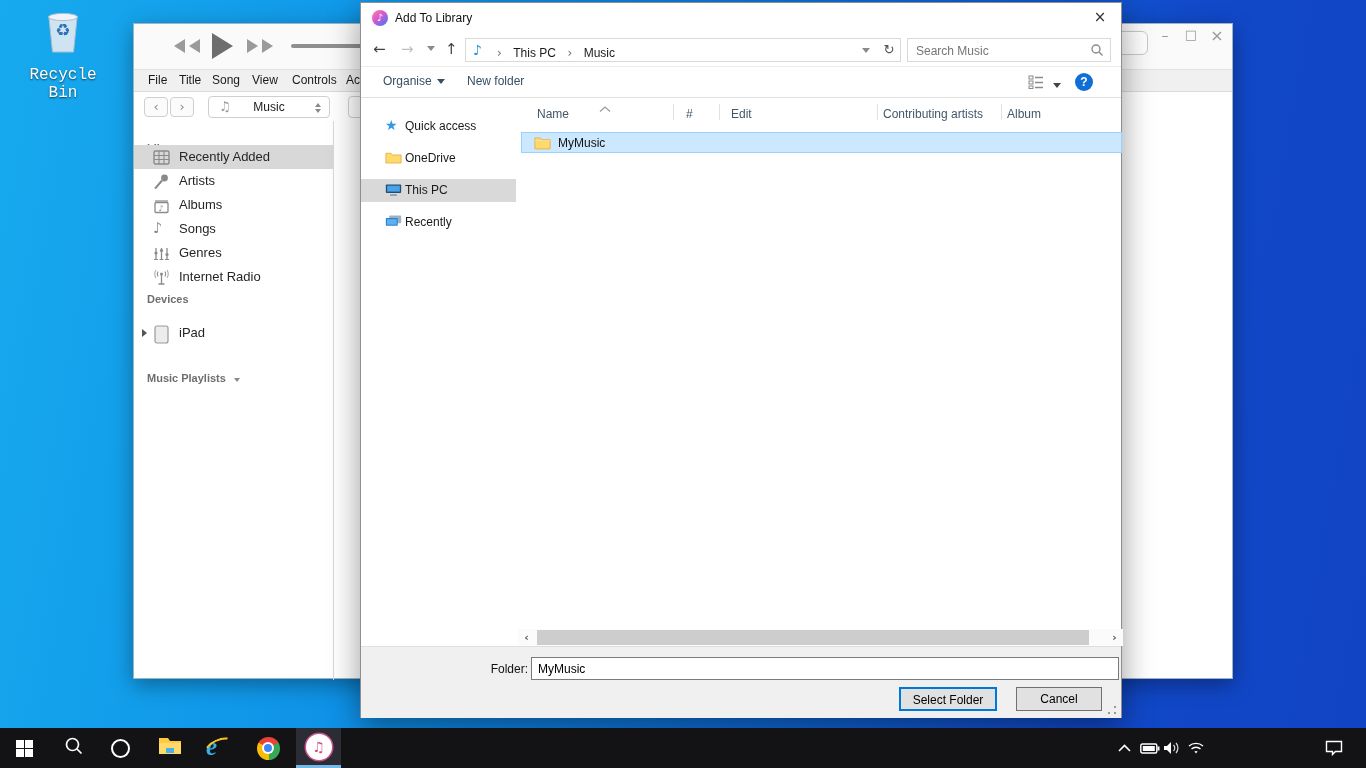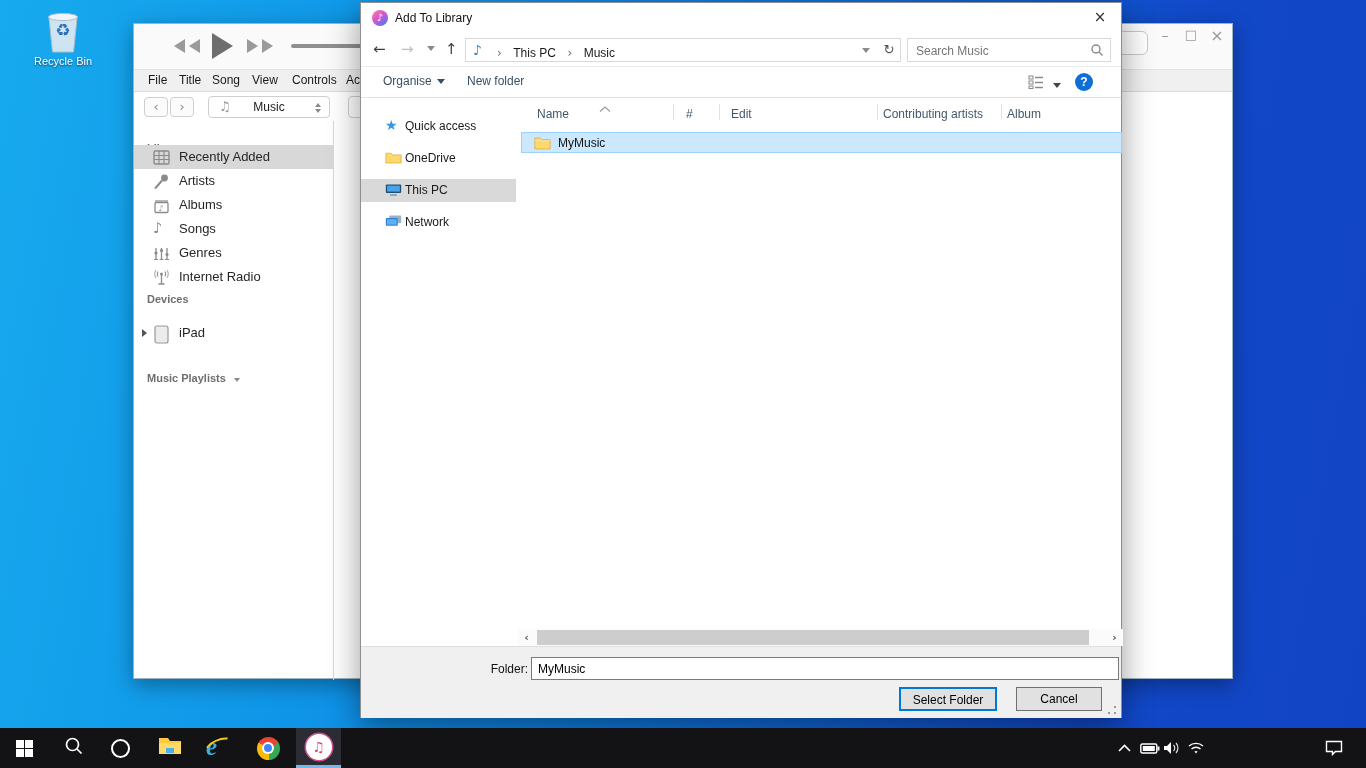--- a/index.html
+++ b/index.html
@@ -6,21 +6,21 @@
   body{width:1366px;height:768px;overflow:hidden;font-family:"Liberation Sans",sans-serif;-webkit-font-smoothing:antialiased;}
   .glyph{font-family:"DejaVu Sans","Liberation Sans",sans-serif;}
 
   
   #desktop{position:absolute;left:0;top:0;width:1366px;height:768px;
     background:linear-gradient(100deg,#17aaee 0%,#0f95e8 28%,#0e74dc 52%,#1149c9 80%,#1144c4 100%);}
 
   
   #recycle-bin{position:absolute;left:28px;top:8px;width:70px;text-align:center;cursor:default;}
   #recycle-bin .bin{width:40px;height:46px;margin:0 auto;position:relative;}
-  #recycle-bin .label{color:#fff;font-size:11px;margin-top:1px;text-shadow:0 1px 2px rgba(0,0,0,.65);}
+  #recycle-bin .label{color:#fff;font-size:16px;margin-top:12px;text-shadow:0 1px 2px rgba(0,0,0,.65);font-family:Liberation Mono, monospace;}
 
   
   #itunes{position:absolute;left:133px;top:23px;width:1100px;height:656px;background:#fff;
     border:1px solid #9db4c4;box-shadow:0 6px 20px rgba(0,0,0,.35);box-sizing:border-box;}
   #it-topbar{position:absolute;left:0;top:0;width:100%;height:45px;background:#fafafa;border-bottom:1px solid #e6e6e6;}
   .pb-tri{width:0;height:0;display:inline-block;}
   #it-menubar{position:absolute;left:0;top:45px;width:100%;height:23px;background:#f0f0f0;
     border-top:1px solid #e2e2e2;border-bottom:1px solid #dadada;box-sizing:border-box;}
   #it-menubar span{position:absolute;top:3px;font-size:12px;color:#1a1a1a;}
   #it-navrow{position:absolute;left:0;top:69px;width:100%;height:28px;background:#fff;}
@@ -308,21 +308,21 @@
       <span class="lab">This PC</span>
     </div>
     <div class="np-item" style="top:208px">
       <span class="ic">
         <svg width="17" height="15" viewBox="0 0 20 16">
             <rect x="5" y="1" width="14" height="9" rx="1" fill="#9ab2c6"></rect>
             <rect x="1" y="4" width="14" height="9" rx="1" fill="#2f7fd0"></rect>
             <rect x="2.3" y="5.3" width="11.4" height="6.4" fill="#5db1f0"></rect>
           </svg>
       </span>
-      <span class="lab">Network</span>
+      <span class="lab">Recently</span>
     </div>
 
     <span class="col-label" style="left:176px">Name</span>
     <span style="position:absolute;left:238px;top:95px;">
       <svg width="12" height="6" viewBox="0 0 12 6">
           <path d="M1 5.5 L6 1 L11 5.5" fill="none" stroke="#9a9a9a" stroke-width="1.2"></path>
         </svg>
     </span>
     <span class="col-label" style="left:325px">#</span>
     <span class="col-label" style="left:370px">Edit</span>

